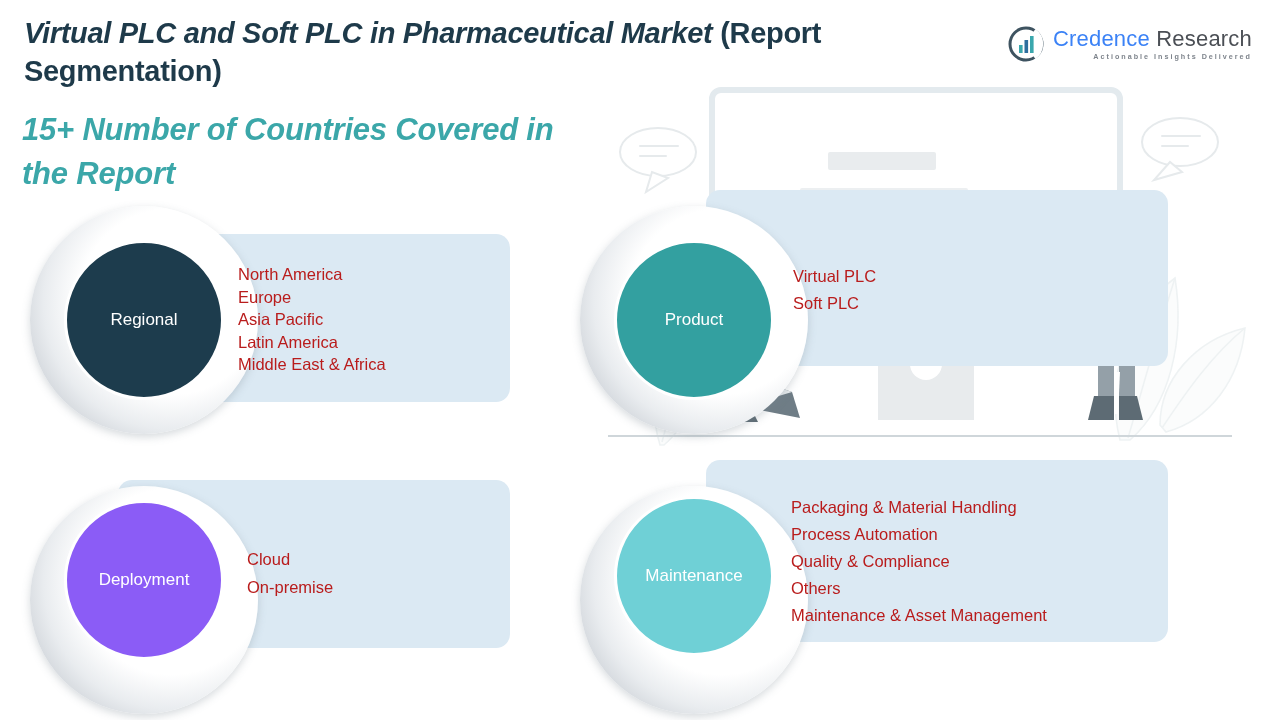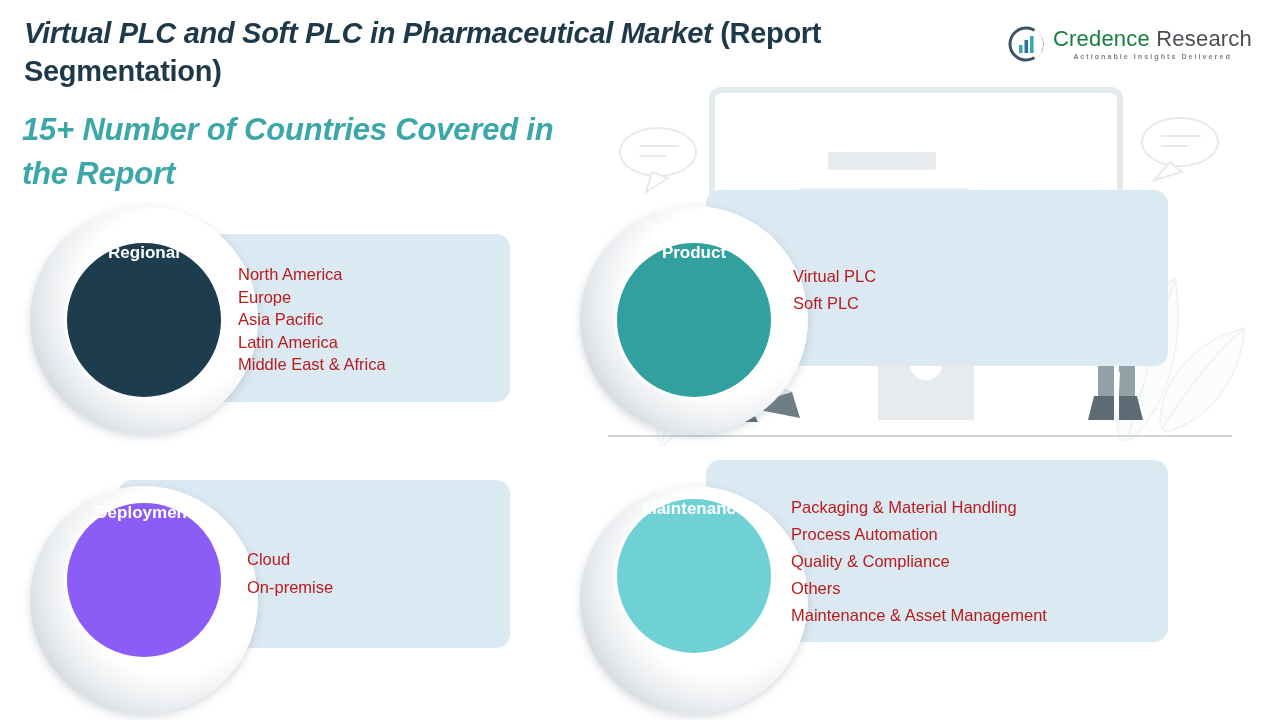--- a/index.html
+++ b/index.html
@@ -47,30 +47,30 @@
   #logo {
     position: absolute;
     right: 28px; top: 26px;
     display: flex;
     align-items: center;
     gap: 9px;
   }
   #logo-mark { width: 36px; height: 36px; flex: none; }
   #logo-text-wrap { display: flex; flex-direction: column; line-height: 1; }
   #logo-words { font-size: 22px; letter-spacing: 0.2px; white-space: nowrap; }
-  #logo-words .w1 { color: #15803d; }
+  #logo-words .w1 { color: #3b82f6; }
   #logo-words .w2 { color: #4b4f55; }
   #logo-tag {
     margin-top: 3px;
     font-size: 7.2px;
     letter-spacing: 2.0px;
     color: #7e848c;
     font-weight: bold;
     white-space: nowrap;
-    text-align: center;
+    text-align: right;
   }
 
   
   #illustration {
     position: absolute;
     left: 600px; top: 80px;
     width: 650px; height: 370px;
     pointer-events: none;
   }
 
@@ -84,23 +84,24 @@
   .seg-ring {
     position: absolute;
     border-radius: 50%;
     background: radial-gradient(circle at 62% 42%, #ffffff 48%, #e9ecef 66%, #c9ced4 84%, #ffffff 100%);
     box-shadow: 0 3px 9px rgba(120,132,143,0.30);
   }
   .seg-circle {
     position: absolute;
     border-radius: 50%;
     display: flex;
+    align-items: center;
     justify-content: center;
     color: #ffffff;
-    font-weight: bold;
+    font-weight: normal;
     border: 3px solid #ffffff;
   }
   .seg-list {
     position: absolute;
     color: #b91c1c;
     font-size: 16.5px;
   }
   .seg-list .li { white-space: nowrap; }
 
   

